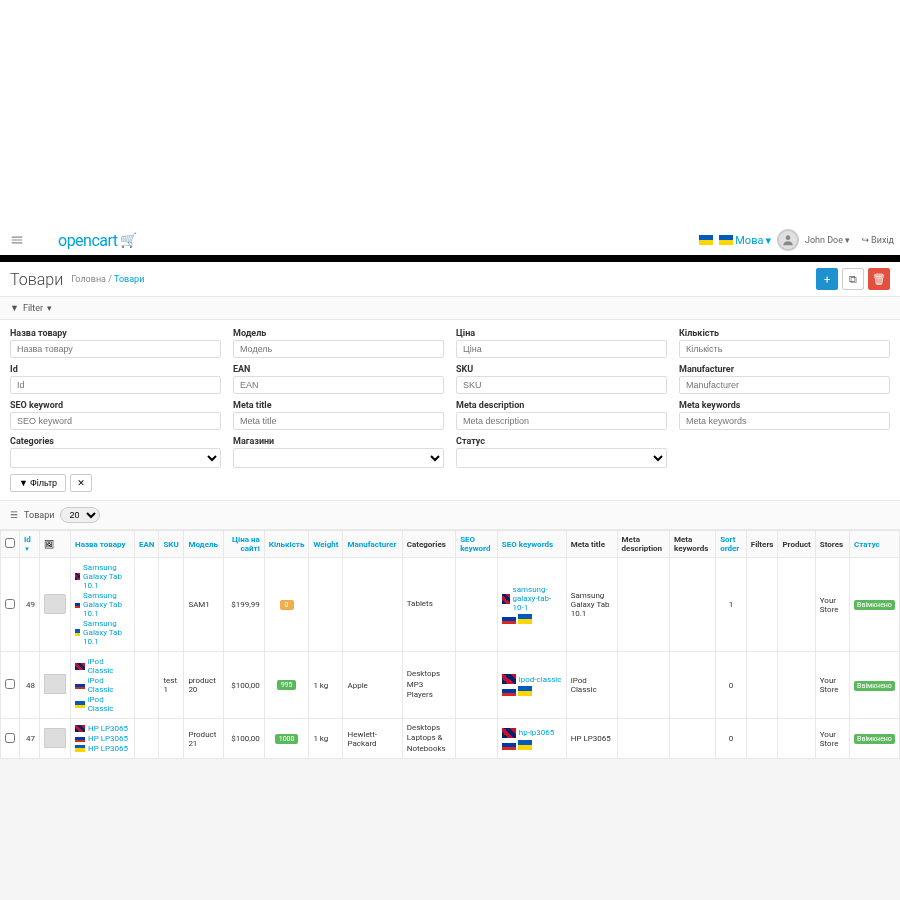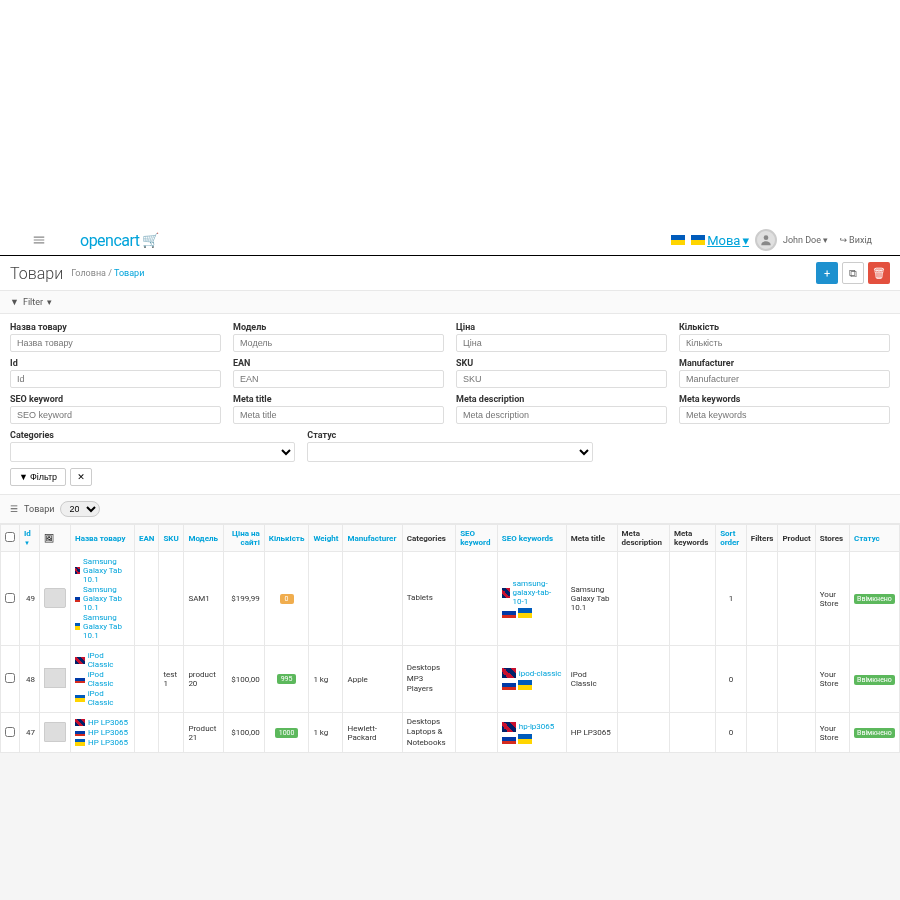--- a/index.html
+++ b/index.html
@@ -1,29 +1,29 @@
 <!DOCTYPE html>
 <html><head>
 <meta charset="utf-8">
 <style>
 * { box-sizing: border-box; margin: 0; padding: 0; }
 body { font-family: -apple-system, BlinkMacSystemFont, "Segoe UI", Roboto, Arial, sans-serif; font-size: 10px; color: #333; background: #f5f5f5; }
 .page { width: 900px; margin: 0 auto; background: #fff; }
 .top-space { height: 225px; background: #fff; }
-.header { display: flex; align-items: center; padding: 4px 28px; border-bottom: 1px solid #000000; background: #fff; }
+.header { display: flex; align-items: center; padding: 4px 6px; border-bottom: 7px solid #000000; background: #fff; }
 .menu-btn { width: 22px; height: 22px; display: flex; align-items: center; justify-content: center; cursor: pointer; color: #888; }
 .menu-btn svg { width: 14px; height: 14px; }
 .logo { margin-left: 30px; color: #00a3da; font-weight: 400; font-size: 16px; display: flex; align-items: center; letter-spacing: -0.5px; }
 .logo-cart { margin-left: 3px; font-size: 14px; }
 .header-right { margin-left: auto; display: flex; align-items: center; gap: 6px; }
 .flag { width: 14px; height: 10px; display: inline-block; }
 .flag-ua { background: linear-gradient(to bottom, #005bbb 50%, #ffd500 50%); }
 .flag-en { background: linear-gradient(45deg, #012169 25%, #c8102e 25%, #c8102e 50%, #012169 50%, #012169 75%, #c8102e 75%); }
 .flag-ru { background: linear-gradient(to bottom, #fff 33%, #0039a6 33%, #0039a6 66%, #d52b1e 66%); }
-.lang-sel { color: #00a3da; font-size: 13px; display: flex; align-items: center; gap: 2px; text-decoration: underline; }
+.lang-sel { color: #00a3da; font-size: 11px; display: flex; align-items: center; gap: 2px; }
 .avatar { width: 22px; height: 22px; border-radius: 50%; background: #e0e0e0; border: 2px solid #ccc; display: flex; align-items: center; justify-content: center; }
 .avatar svg { width: 14px; height: 14px; fill: #888; }
 .user-name { font-size: 9px; color: #666; display: flex; align-items: flex-start; gap: 2px; }
 .logout { font-size: 9px; color: #666; display: flex; align-items: center; gap: 2px; padding-left: 6px; }
 .title-bar { display: flex; align-items: center; padding: 6px 10px; background: #fff; border-bottom: 1px solid #e8e8e8; }
 .page-title { font-size: 16px; font-weight: 300; color: #444; }
 .breadcrumb { margin-left: 8px; font-size: 9px; color: #888; }
 .breadcrumb a { color: #00a3da; text-decoration: none; }
 .title-actions { margin-left: auto; display: flex; gap: 4px; }
 .btn-sq { width: 22px; height: 22px; display: flex; align-items: center; justify-content: center; border-radius: 2px; cursor: pointer; font-size: 11px; }
@@ -152,20 +152,21 @@
       <div class="filter-col"><label class="filter-label">Manufacturer</label><input class="filter-input" placeholder="Manufacturer" style=""></div>
     </div>
     <div class="filter-row">
       <div class="filter-col"><label class="filter-label">SEO keyword</label><input class="filter-input" placeholder="SEO keyword" style=""></div>
       <div class="filter-col"><label class="filter-label">Meta title</label><input class="filter-input" placeholder="Meta title" style=""></div>
       <div class="filter-col"><label class="filter-label">Meta description</label><input class="filter-input" placeholder="Meta description" style=""></div>
       <div class="filter-col"><label class="filter-label">Meta keywords</label><input class="filter-input" placeholder="Meta keywords" style=""></div>
     </div>
     <div class="filter-row">
       <div class="filter-col"><label class="filter-label">Categories</label><select class="filter-select"></select></div>
+      <div class="filter-col"><label class="filter-label">Магазини</label><select class="filter-select"></select></div>
       <div class="filter-col"><label class="filter-label">Статус</label><select class="filter-select"></select></div>
       <div class="filter-col"></div>
     </div>
     <div class="filter-actions">
       <button class="btn-filter">
           <span>▼</span>
           <span>Фільтр</span>
         </button>
       <button class="btn-clear">
           <span>✕</span>

